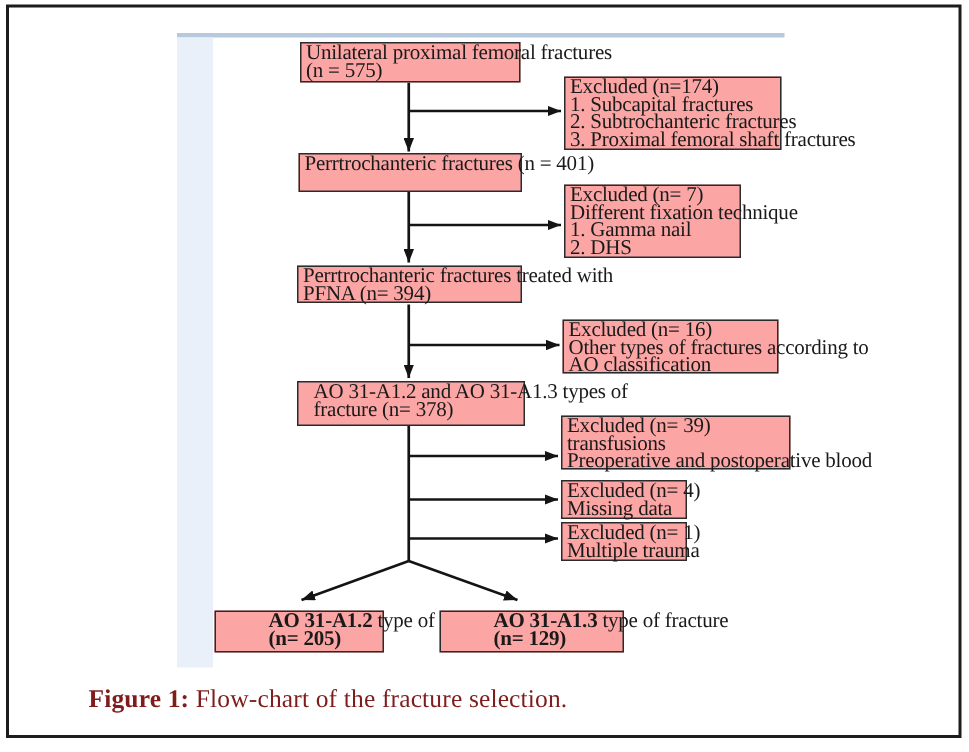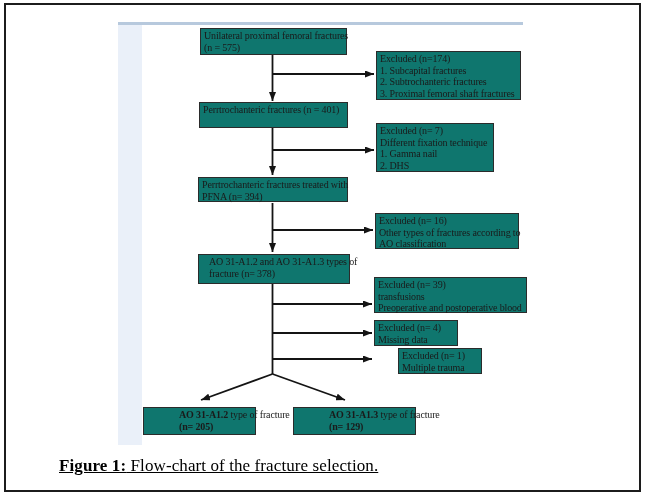--- a/index.html
+++ b/index.html
@@ -37,51 +37,50 @@
   }
   svg.connectors {
     position: absolute;
     left: 0; top: 0;
     width: 646px; height: 501px;
     pointer-events: none;
   }
   .fbox {
     position: absolute;
     box-sizing: border-box;
-    background: #0f766e;
+    background: #fca5a5;
     border: 1.3px solid var(--box_border, #2b2b2b);
     padding: 1px 3px;
-    font-size: 10px;
+    font-size: 14px;
     line-height: 11.5px;
     letter-spacing: -0.15px;
     white-space: nowrap;
     overflow: visible;
   }
   .fbox .ln { white-space: nowrap; }
   #b1 { left: 200px; top: 28px;  width: 147px; height: 27px; }
   #b2 { left: 199px; top: 102px; width: 149px; height: 26px; }
   #b3 { left: 198px; top: 177px; width: 150px; height: 25px; }
   #b4 { left: 198px; top: 254px; width: 152px; height: 30px; padding-left: 10px; }
   #e1 { left: 376px; top: 51px;  width: 145px; height: 49px; }
   #e2 { left: 376px; top: 123px; width: 118px; height: 49px; }
   #e3 { left: 375px; top: 213px; width: 144px; height: 36px; }
   #e4 { left: 374px; top: 277px; width: 153px; height: 36px; }
   #e5 { left: 374px; top: 320px; width: 84px;  height: 26px; }
-  #e6 { left: 374px; top: 348px; width: 84px;  height: 26px; margin-left: 24px; }
+  #e6 { left: 374px; top: 348px; width: 84px;  height: 26px; }
   #f1 { left: 143px; top: 407px; width: 113px; height: 28px; border-width: 1.5px; }
   #f2 { left: 293px; top: 407px; width: 123px; height: 28px; border-width: 1.5px; }
   #f1 b, #f2 b, .bold { font-weight: bold; margin-left: 32px; }
   .caption {
     position: absolute;
     left: 59px; top: 455px;
     font-size: 17px;
     line-height: 21px;
-    color: #000000;
+    color: #7f1d1d;
     letter-spacing: 0.1px;
-    text-decoration: underline;
   }
   .caption .cap-label { font-weight: bold; }
 </style>
 </head>
 <body>
 
 <div class="frame"></div>
 <div class="topline"></div>
 <div class="strip"></div>
 

